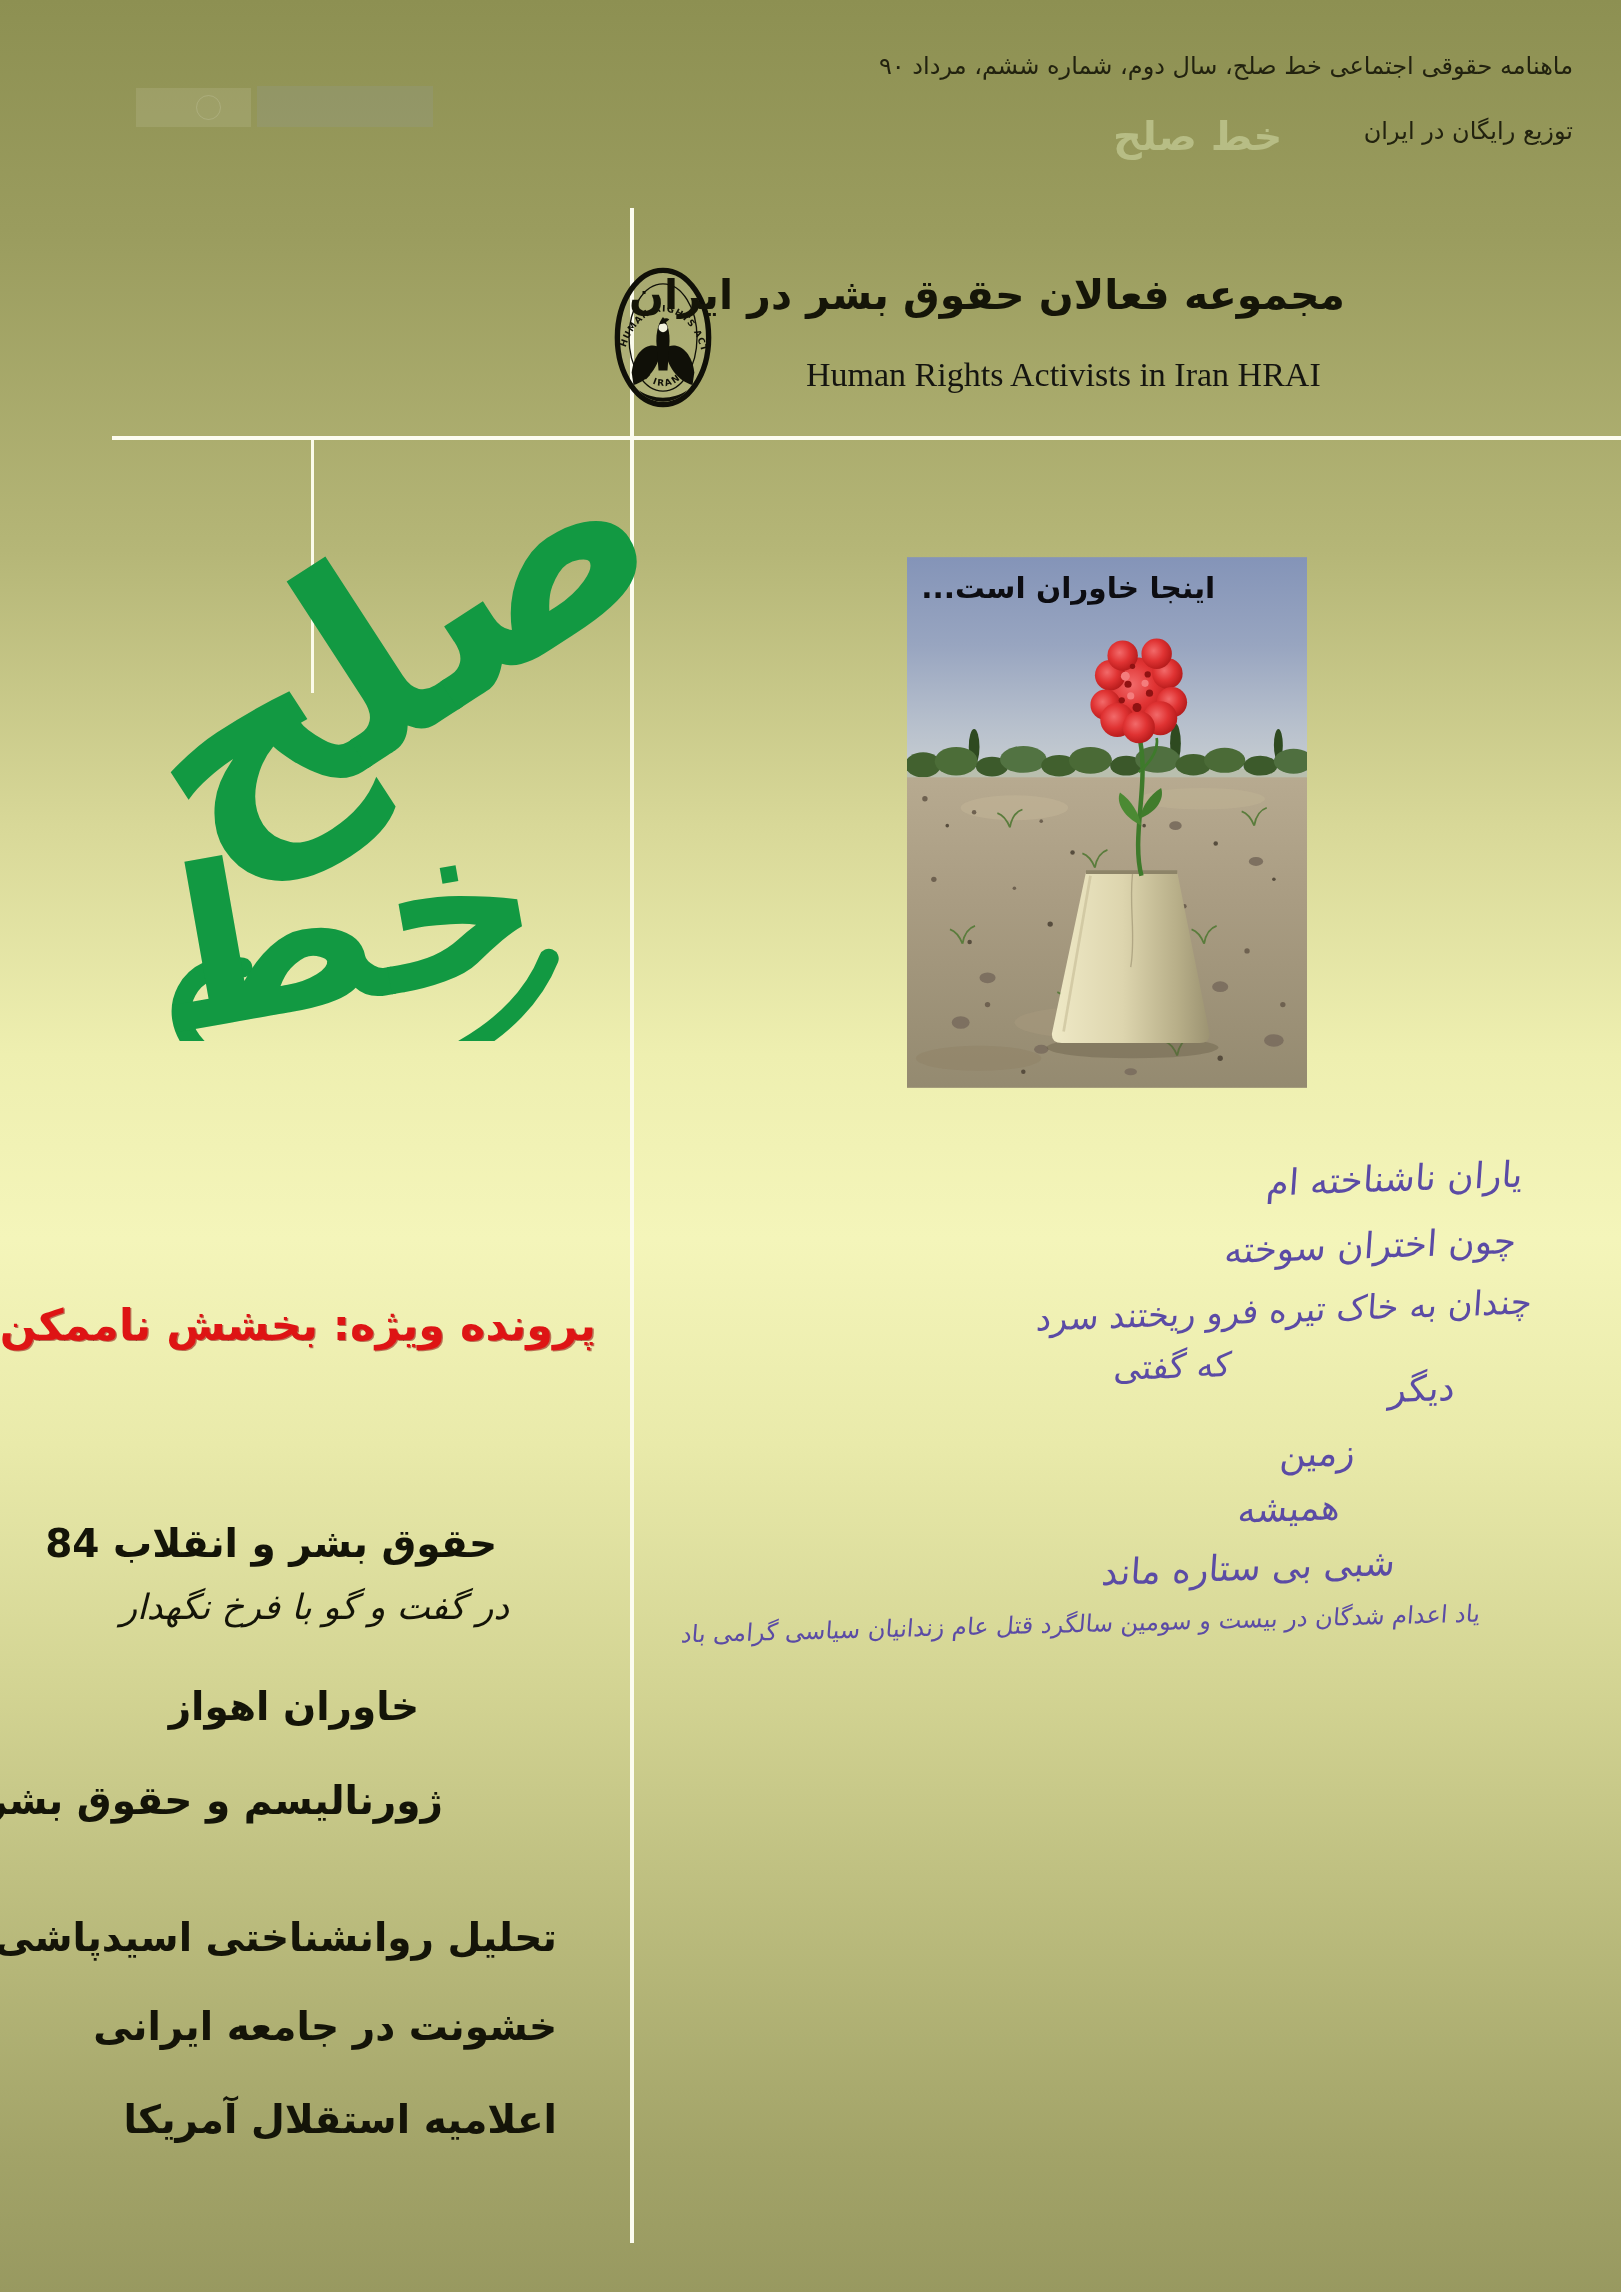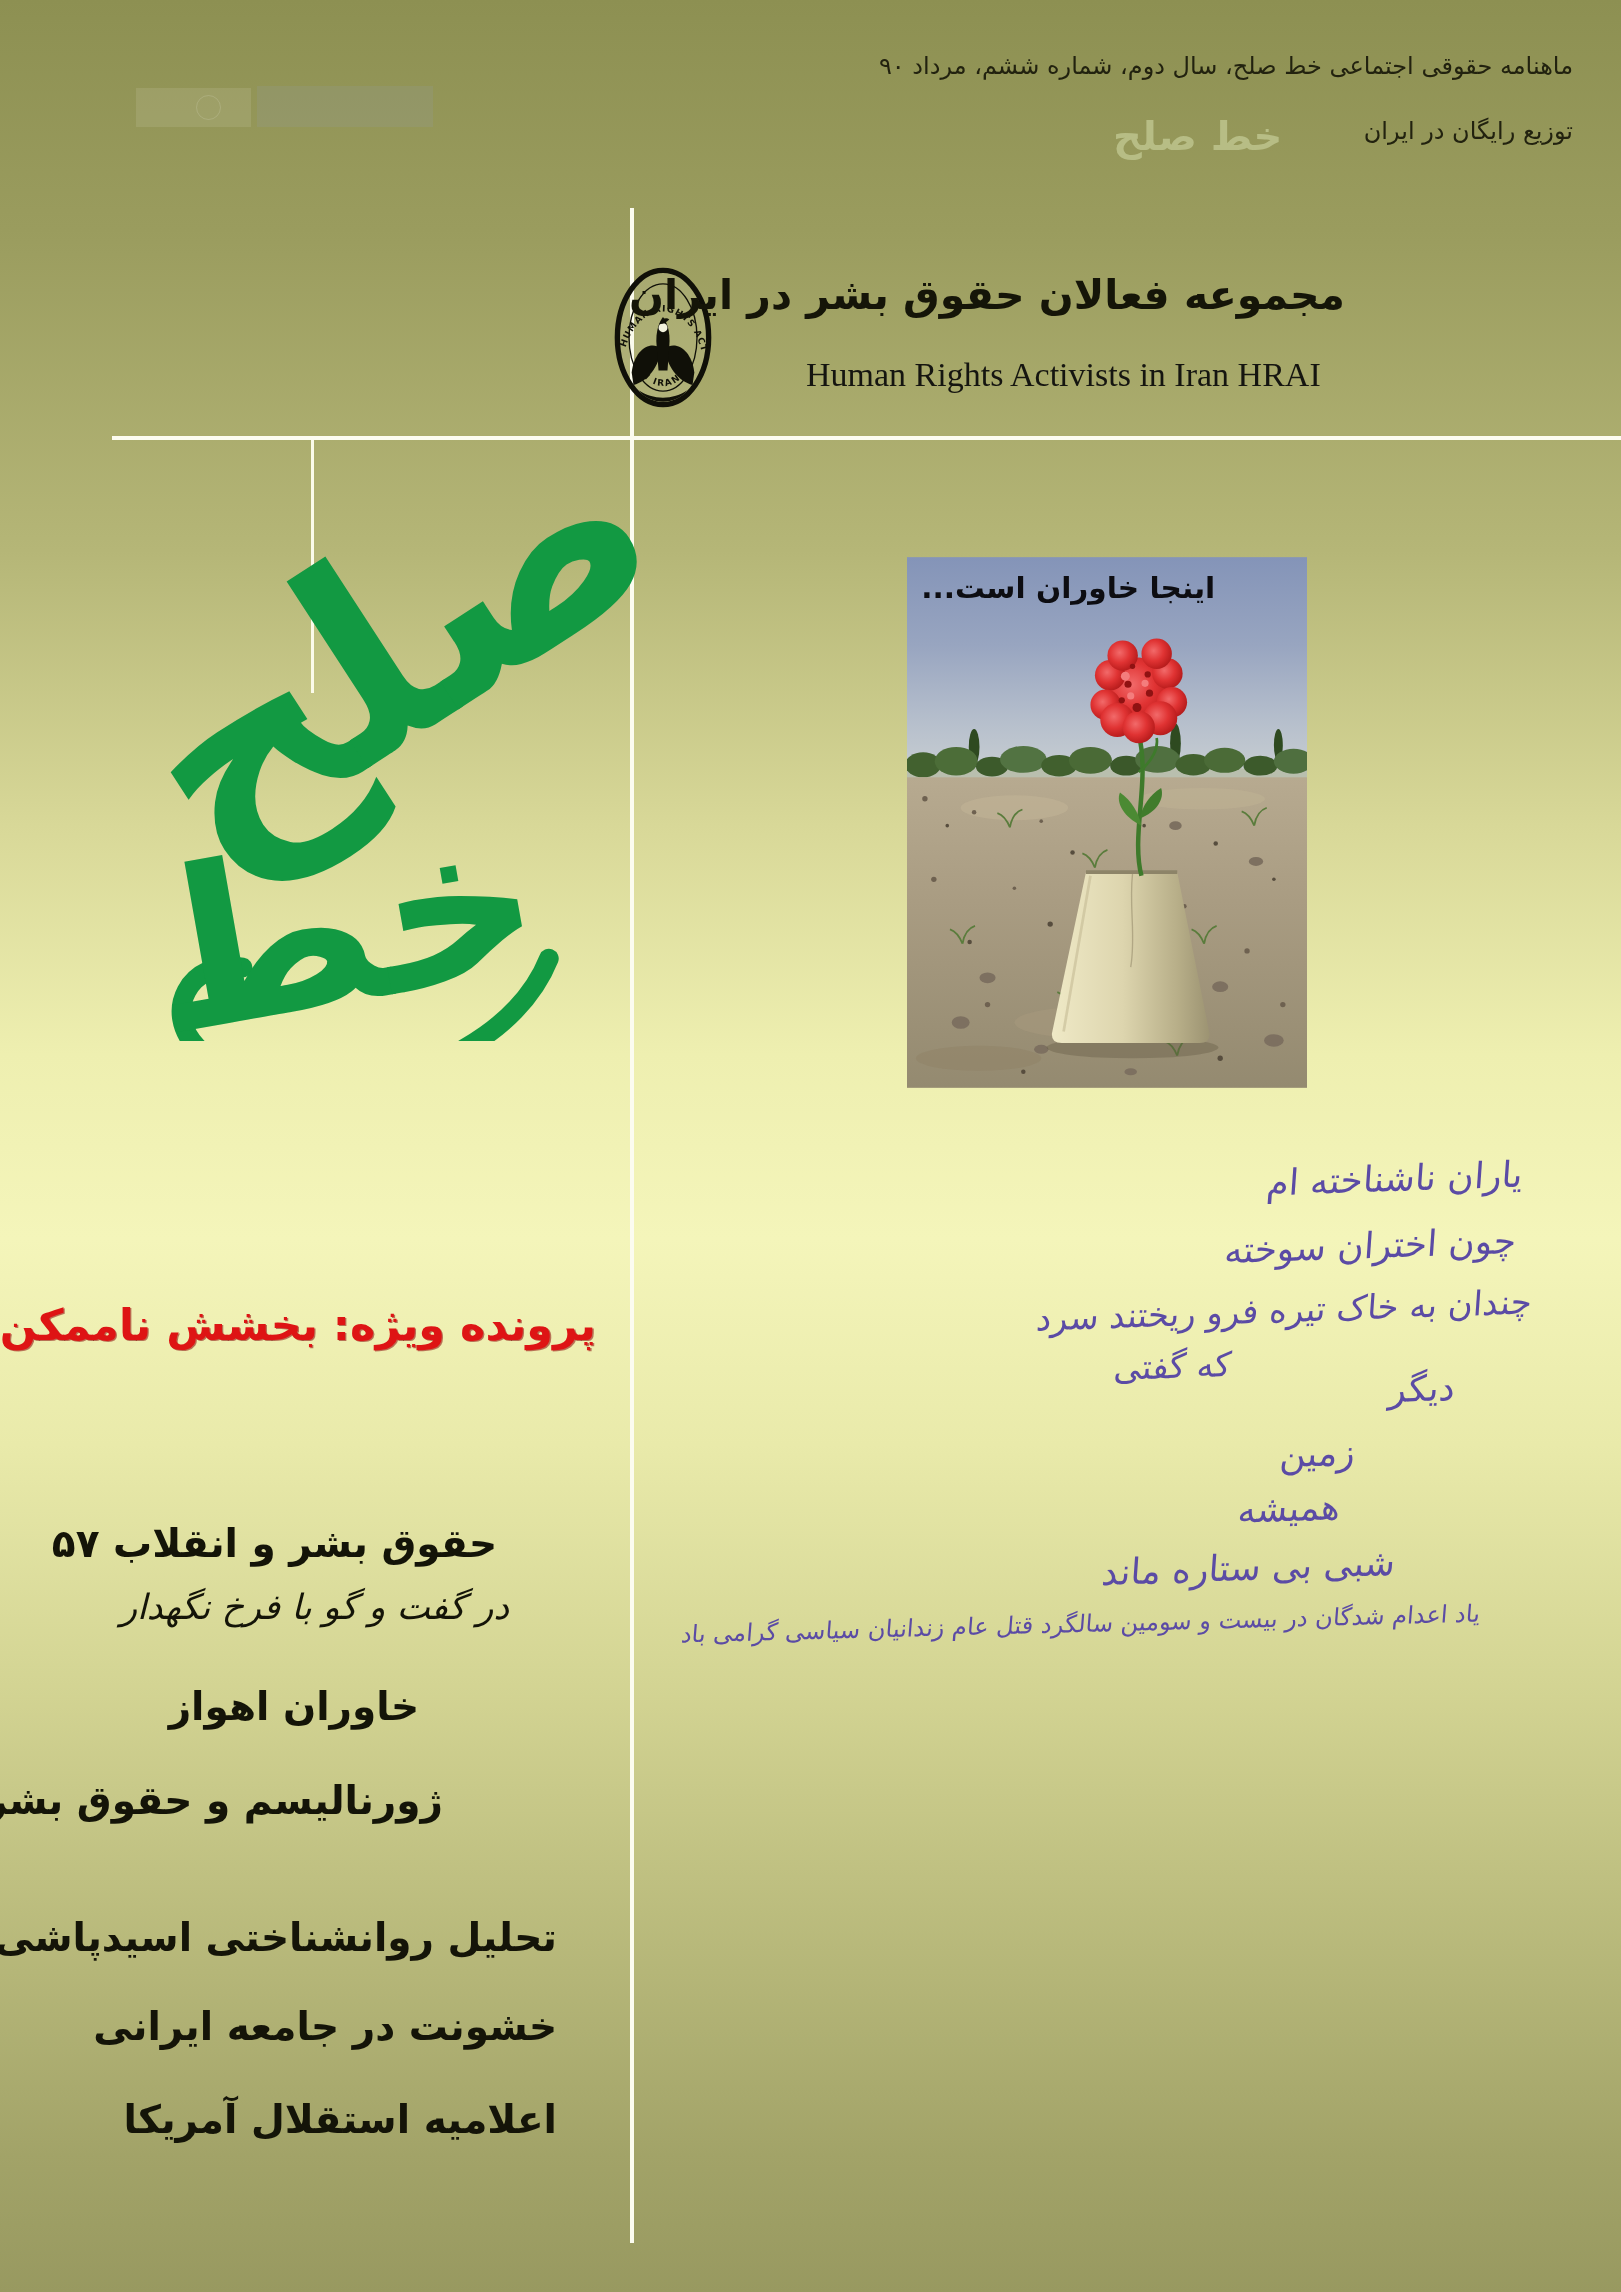--- a/index.html
+++ b/index.html
@@ -266,21 +266,21 @@
   <div class="abs rtl poem-line pl2">چندان به خاک تیره فرو ریختند سرد</div>
   <div class="abs rtl poem-line pl3">که گفتی</div>
   <div class="abs rtl poem-line pl4">دیگر</div>
   <div class="abs rtl poem-line pl5">زمین</div>
   <div class="abs rtl poem-line pl6">همیشه</div>
   <div class="abs rtl poem-line pl7">شبی بی ستاره ماند</div>
   <div class="abs rtl memorial">یاد اعدام شدگان در بیست و سومین سالگرد قتل عام زندانیان سیاسی گرامی باد</div>
 
   <div class="abs rtl special">پرونده ویژه: بخشش ناممکن آمنه</div>
 
-  <div class="abs rtl toc-item toc-bold ti0">حقوق بشر و انقلاب ۵۷</div>
+  <div class="abs rtl toc-item toc-bold ti0">حقوق بشر و انقلاب 84</div>
   <div class="abs rtl toc-item toc-reg  ti1">در گفت و گو با فرخ نگهدار</div>
   <div class="abs rtl toc-item toc-bold ti2">خاوران اهواز</div>
   <div class="abs rtl toc-item toc-bold ti3">ژورنالیسم و حقوق بشر</div>
   <div class="abs rtl toc-item toc-bold ti5">تحلیل روانشناختی اسیدپاشی</div>
   <div class="abs rtl toc-item toc-bold ti7">اعلامیه استقلال آمریکا</div>
   <div class="abs rtl toc-item toc-bold ti6">خشونت در جامعه ایرانی</div>
 
 </div>
 
 

